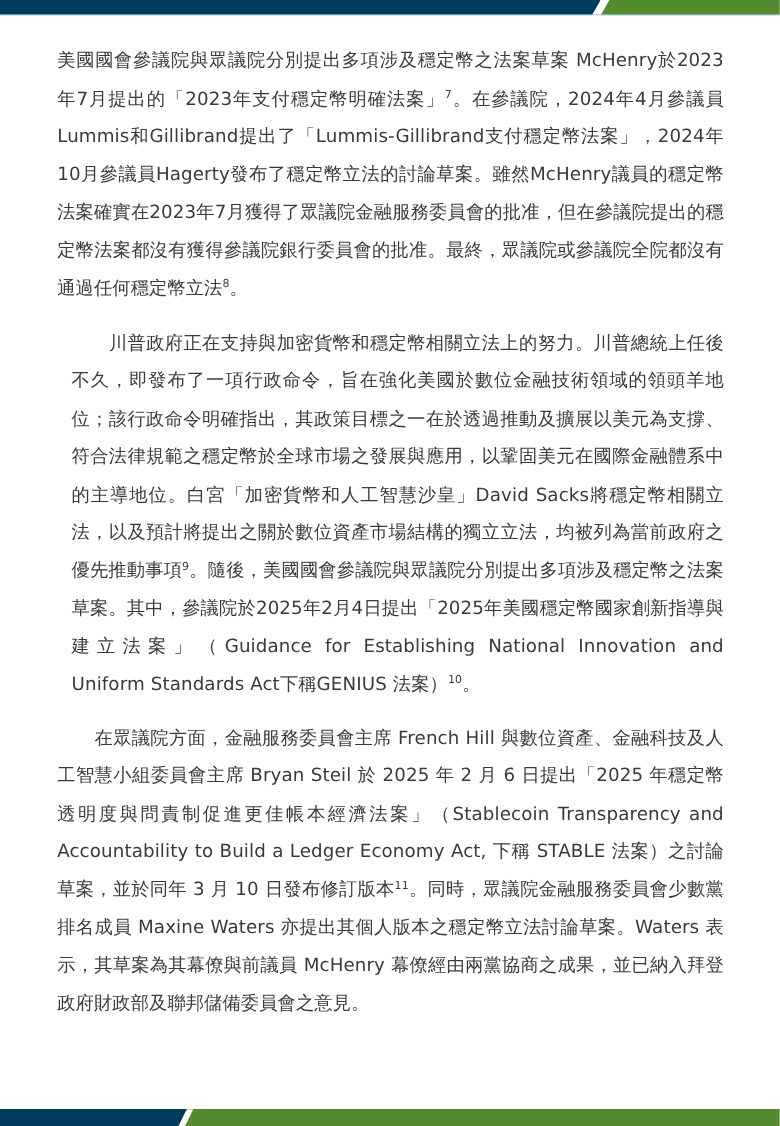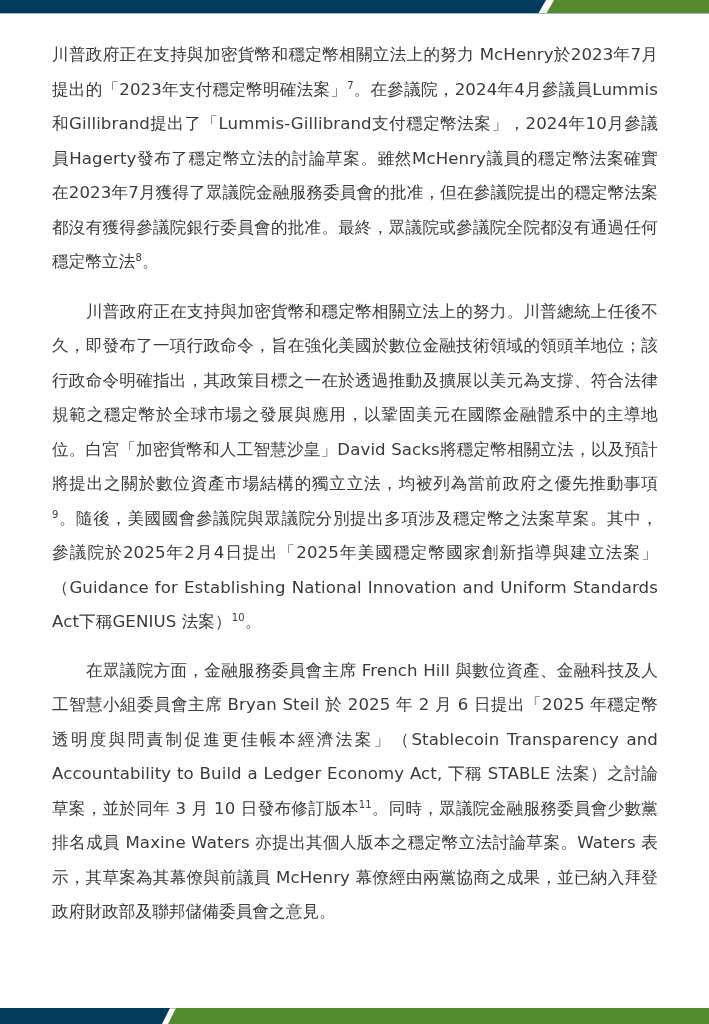--- a/index.html
+++ b/index.html
@@ -26,34 +26,34 @@
 
     .content { position: absolute; left: 52px; top: 38px; width: 606px; }
     .para {
       margin: 0 0 16px 0;
       font-size: 16.6px; line-height: 34.5px;
       text-align: justify; text-justify: inter-character;
       letter-spacing: 0.1px;
     }
     .para.indent { text-indent: 34px; }
     .para.p1 { margin-bottom: 15px; }
-    .para.p2 { margin-bottom: 14px; }
+    .para.p2 { margin-bottom: 14px; margin-left: 13px; }
     sup { font-size: 10px; line-height: 0; vertical-align: 6px; }
   </style>
 </head>
 <body>
 
 <div class="bar top">
   <div class="navy"></div>
   <div class="green"></div>
   <div class="line"></div>
 </div>
 
 <div class="content">
-  <p class="para p1"><span>川普政府正在支持與加密貨幣和穩定幣相關立法上的努力 McHenry於2023年7月提出的「2023年支付穩定幣明確法案」</span><sup>7</sup><span>。在參議院，2024年4月參議員Lummis和Gillibrand提出了「Lummis-Gillibrand支付穩定幣法案」，2024年10月參議員Hagerty發布了穩定幣立法的討論草案。雖然McHenry議員的穩定幣法案確實在2023年7月獲得了眾議院金融服務委員會的批准，但在參議院提出的穩定幣法案都沒有獲得參議院銀行委員會的批准。最終，眾議院或參議院全院都沒有通過任何穩定幣立法</span><sup>8</sup><span>。</span></p>
+  <p class="para p1"><span>美國國會參議院與眾議院分別提出多項涉及穩定幣之法案草案 McHenry於2023年7月提出的「2023年支付穩定幣明確法案」</span><sup>7</sup><span>。在參議院，2024年4月參議員Lummis和Gillibrand提出了「Lummis-Gillibrand支付穩定幣法案」，2024年10月參議員Hagerty發布了穩定幣立法的討論草案。雖然McHenry議員的穩定幣法案確實在2023年7月獲得了眾議院金融服務委員會的批准，但在參議院提出的穩定幣法案都沒有獲得參議院銀行委員會的批准。最終，眾議院或參議院全院都沒有通過任何穩定幣立法</span><sup>8</sup><span>。</span></p>
 
   <p class="para indent p2"><span>川普政府正在支持與加密貨幣和穩定幣相關立法上的努力。川普總統上任後不久，即發布了一項行政命令，旨在強化美國於數位金融技術領域的領頭羊地位；該行政命令明確指出，其政策目標之一在於透過推動及擴展以美元為支撐、符合法律規範之穩定幣於全球市場之發展與應用，以鞏固美元在國際金融體系中的主導地位。白宮「加密貨幣和人工智慧沙皇」David Sacks將穩定幣相關立法，以及預計將提出之關於數位資產市場結構的獨立立法，均被列為當前政府之優先推動事項</span><sup>9</sup><span>。隨後，美國國會參議院與眾議院分別提出多項涉及穩定幣之法案草案。其中，參議院於2025年2月4日提出「2025年美國穩定幣國家創新指導與建立法案」（Guidance for Establishing National Innovation and Uniform Standards Act下稱GENIUS 法案）</span><sup>10</sup><span>。</span></p>
 
   <p class="para indent"><span>在眾議院方面，金融服務委員會主席 French Hill 與數位資產、金融科技及人工智慧小組委員會主席 Bryan Steil 於 2025 年 2 月 6 日提出「2025 年穩定幣透明度與問責制促進更佳帳本經濟法案」（Stablecoin Transparency and Accountability to Build a Ledger Economy Act, 下稱 STABLE 法案）之討論草案，並於同年 3 月 10 日發布修訂版本</span><sup>11</sup><span>。同時，眾議院金融服務委員會少數黨排名成員 Maxine Waters 亦提出其個人版本之穩定幣立法討論草案。Waters 表示，其草案為其幕僚與前議員 McHenry 幕僚經由兩黨協商之成果，並已納入拜登政府財政部及聯邦儲備委員會之意見。</span></p>
 </div>
 
 <div class="bar bottom">
   <div class="line"></div>
   <div class="navy"></div>
   <div class="green"></div>

